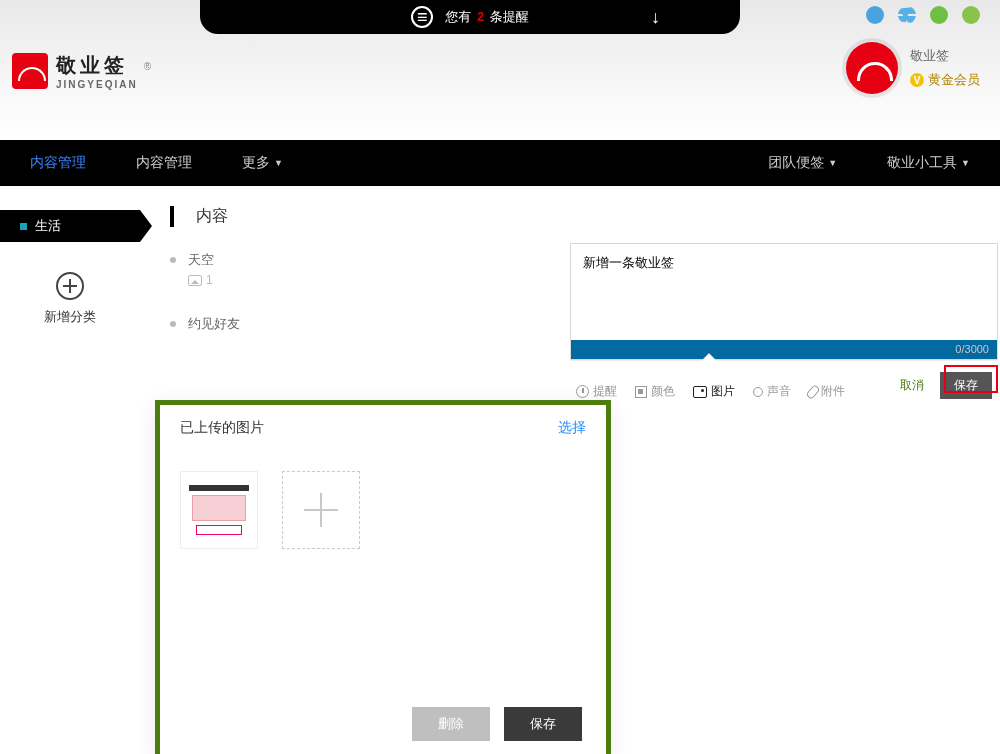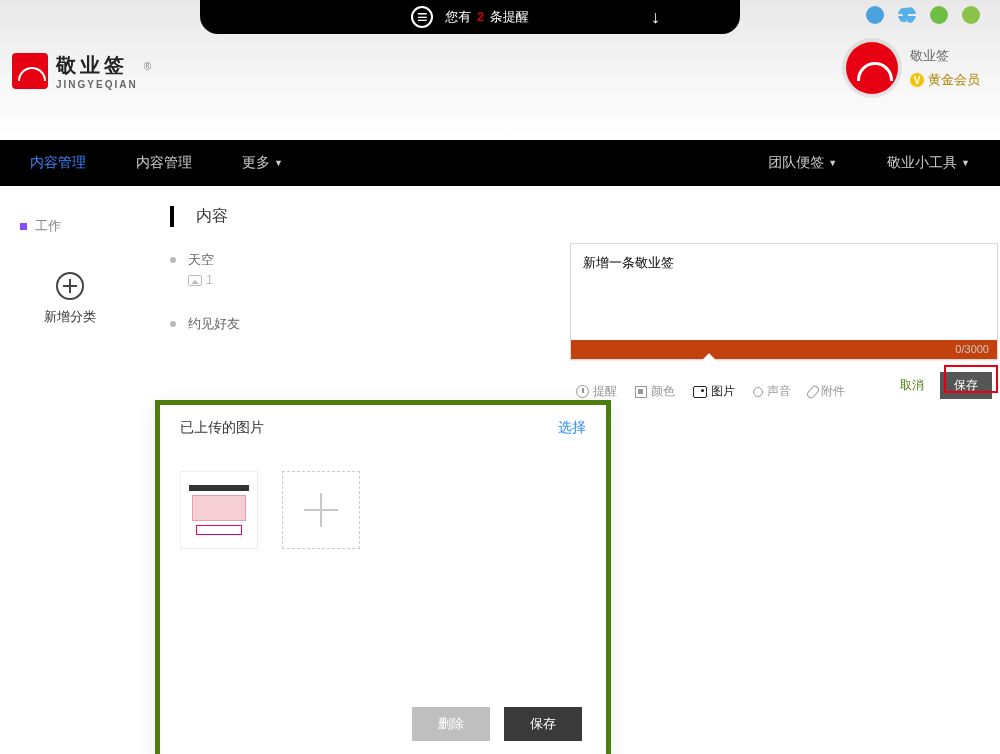--- a/index.html
+++ b/index.html
@@ -64,21 +64,21 @@
   .content { flex:1; padding:20px 0 0 30px; position:relative; }
   .sect-title { border-left:4px solid #000; padding-left:22px; font-size:16px; font-weight:500; margin-bottom:24px; }
   .note { display:flex; align-items:flex-start; gap:12px; margin-bottom:28px; color:#666; cursor:pointer;}
   .bullet { width:6px; height:6px; border-radius:50%; background:#bbb; margin-top:6px; }
   .note .meta { display:flex; align-items:center; gap:4px; margin-top:4px; font-size:12px; color:#bbb;}
   .img-ic { width:14px; height:11px; border:1.5px solid #bbb; border-radius:2px; position:relative; display:inline-block;}
   .img-ic::after{content:"";position:absolute;left:2px;bottom:1px;border-left:4px solid transparent;border-right:4px solid transparent;border-bottom:4px solid #bbb;}
   
   
   .editor { position:absolute; left:570px; right:2px; top:243px; width:428px; }
-  .ta-wrap { border:1px solid #d8d8d8; background:#c2410c; }
+  .ta-wrap { border:1px solid #d8d8d8; background:#0369a1; }
   .ta { width:100%; height:96px; border:none; resize:none; padding:10px 12px; font-size:13px; font-family:inherit; outline:none; }
   .counter { text-align:right; padding:0 8px 4px; font-size:11px; color:#c8c8c8; }
   .toolbar { display:flex; align-items:center; gap:18px; padding:10px 6px; border-top:1px solid #eee; font-size:12px; color:#999; position:relative;}
   .tool { display:flex; align-items:center; gap:4px; cursor:pointer;margin-top:12px; }
   .tool.active { color:#222; }
   .tb-right { margin-left:auto; display:flex; gap:6px; align-items:center;}
   .tb-cancel { color:#4d7c0f; padding:4px 10px; cursor:pointer;}
   .tb-save { background:#555; color:#fff; padding:5px 14px; cursor:pointer; }
   .hl { position:absolute; border:2px solid #e60012; pointer-events:none; }
   .hl-save { right:0px; top:4px; width:54px; height:28px; }
@@ -162,23 +162,23 @@
       <span class="caret">▼</span>
     </span>
   <span class="nav-item">
       <span>敬业小工具</span>
       <span class="caret">▼</span>
     </span>
 </div>
 
 <div class="main">
   <div class="sidebar">
-    <div class="cat c-purple">
+    <div class="cat c-teal active">
         <span class="dot"></span>
-        <span>工作</span>
+        <span>生活</span>
       </div>
     <div class="add-cat">
       <div class="plus"></div>
       <div>新增分类</div>
     </div>
   </div>
 
   <div class="content">
     <div class="sect-title">内容</div>
     <div class="note">

